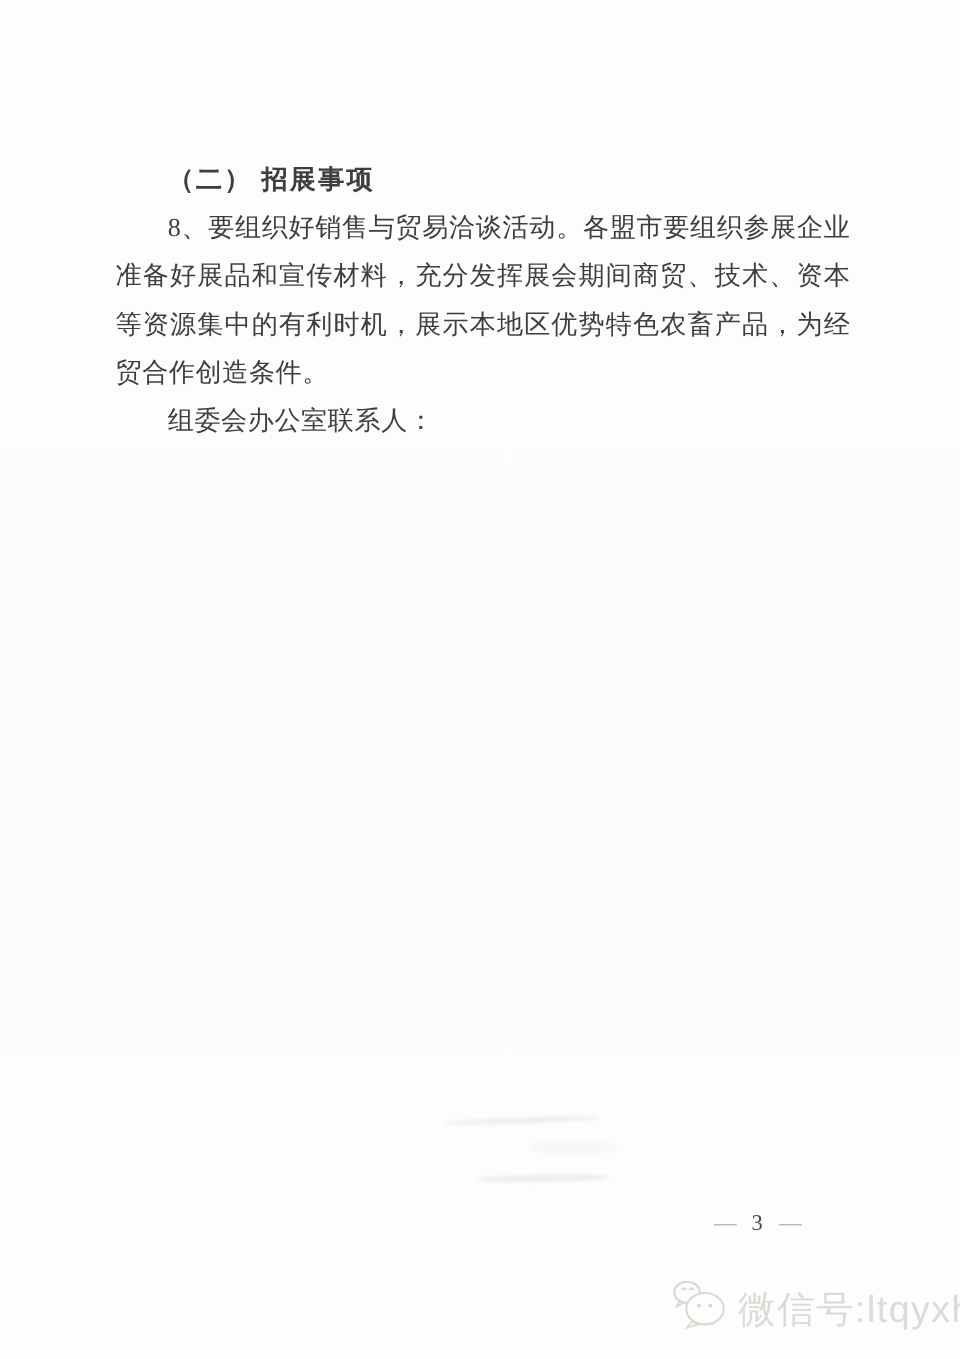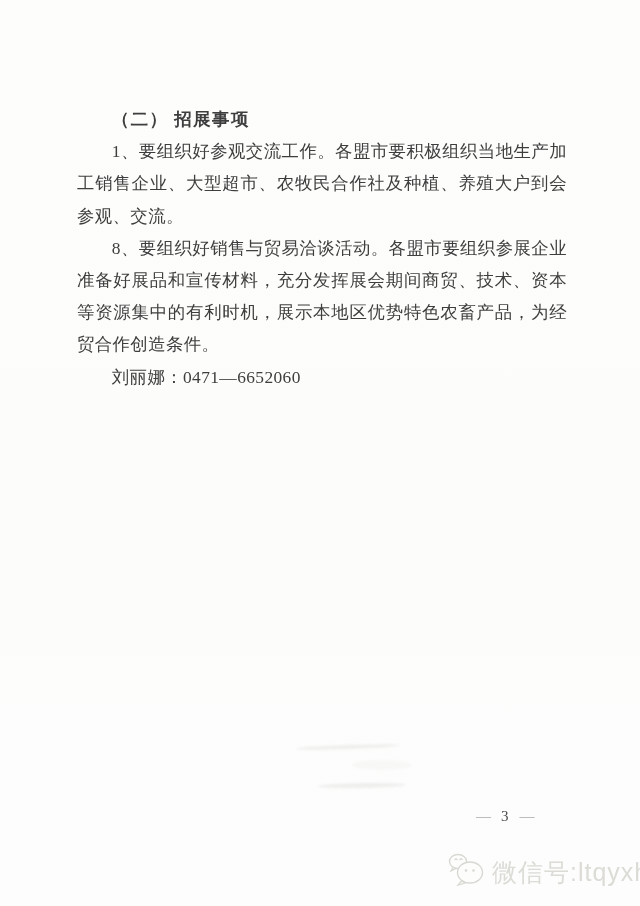--- a/index.html
+++ b/index.html
@@ -57,23 +57,22 @@
   .smudge-2 { left: 318px; top: 783px; width: 88px; height: 5px; transform: rotate(-1deg); }
   .smudge-3 { left: 352px; top: 760px; width: 60px; height: 10px; background: rgba(150,150,145,0.05); }
 </style>
 </head>
 <body>
 
 <div class="scan-page">
 
   <div class="doc-text">
     <p class="heading">（二） 招展事项</p>
-    <p>1、要组织好参观交流工作。各盟市要积极组织当地生产加工销售企业、大型超市、农牧民合作社及种植、养殖大户到会参观、交流。</p>
     <p>8、要组织好销售与贸易洽谈活动。各盟市要组织参展企业准备好展品和宣传材料，充分发挥展会期间商贸、技术、资本等资源集中的有利时机，展示本地区优势特色农畜产品，为经贸合作创造条件。</p>
-    <p class="contact">刘丽娜：0471—6652060</p>
+    <p class="contact">组委会办公室联系人：</p>
   </div>
 
   <div class="smudge smudge-1"></div>
   <div class="smudge smudge-2"></div>
   <div class="smudge smudge-3"></div>
 
   <div class="page-number">
     <span class="dash">—</span>
     <span class="num">3</span>
     <span class="dash">—</span>

